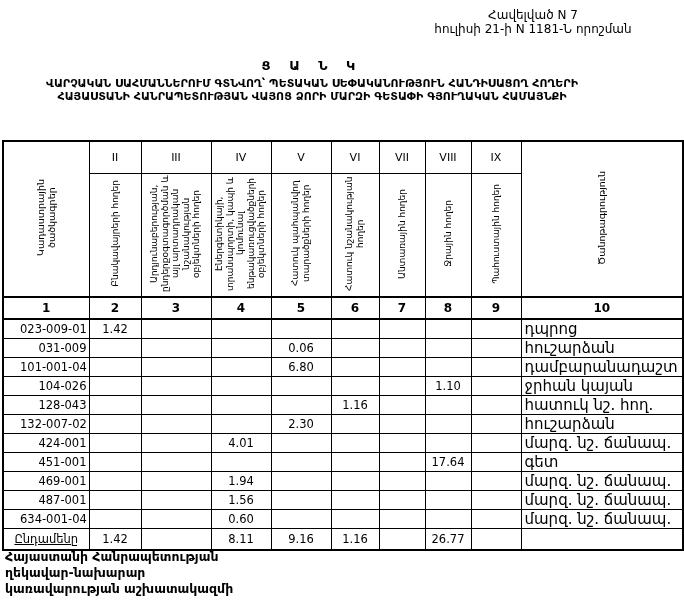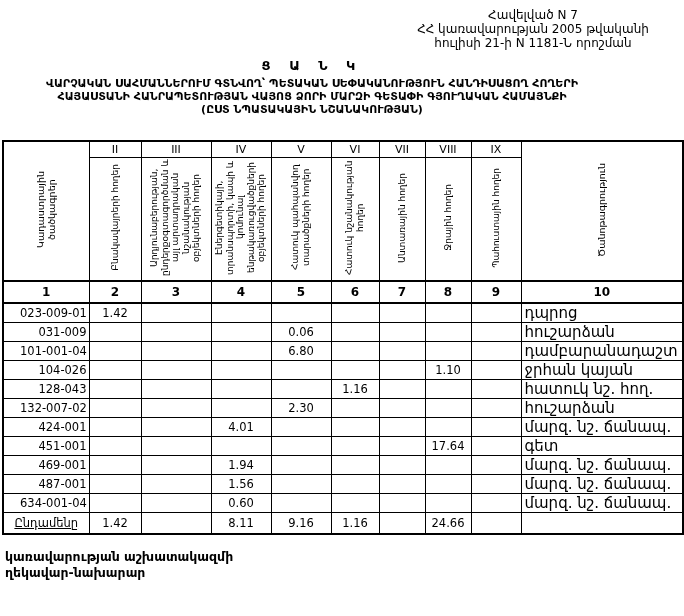--- a/index.html
+++ b/index.html
@@ -25,21 +25,21 @@
     border-collapse:collapse;table-layout:fixed;
     border:2px solid #000;
   }
   td{
     border:1px solid #000;
     font-size:11px;
     padding:0 2px;
     overflow:hidden;
     vertical-align:middle;
   }
-  tr.roman td{height:15px;text-align:center;font-size:11px;padding:0;}
+  tr.roman td{height:15px;text-align:center;font-size:11px;padding:8px;}
   tr.vhead td{height:117px;text-align:center;vertical-align:middle;padding:1px;}
   tr.nums td{
     height:20px;text-align:center;font-weight:bold;font-size:12px;
     border-top:2px solid #000;border-bottom:2px solid #000;
   }
   tr.datarow td{height:18px;}
   tr.total-row td{height:20px;}
   .vert{
     writing-mode:vertical-rl;
     transform:rotate(180deg);
@@ -63,29 +63,27 @@
   .signature{
     position:absolute;left:440px;top:581px;
     font-size:12.5px;font-weight:bold;margin-top:36px;
   }
 </style>
 </head>
 <body>
 
 <div class="appendix">
   <div>Հավելված N  7</div>
-  <div>ՀՀ կառավարության 2005 թվականի</div>
   <div>հուլիսի 21-ի N 1181-Ն որոշման</div>
 </div>
 
 <div class="titleblock">
   <div class="t-main">Ց Ա Ն Կ</div>
   <div class="t-sub">ՎԱՐՉԱԿԱՆ ՍԱՀՄԱՆՆԵՐՈՒՄ ԳՏՆՎՈՂ՝ ՊԵՏԱԿԱՆ ՍԵՓԱԿԱՆՈՒԹՅՈՒՆ ՀԱՆԴԻՍԱՑՈՂ ՀՈՂԵՐԻ</div>
   <div class="t-sub">ՀԱՅԱՍՏԱՆԻ ՀԱՆՐԱՊԵՏՈՒԹՅԱՆ ՎԱՅՈՑ ՁՈՐԻ ՄԱՐԶԻ ԳԵՏԱՓԻ ԳՅՈՒՂԱԿԱՆ ՀԱՄԱՅՆՔԻ</div>
-  <div class="t-sub">(ԸՍՏ ՆՊԱՏԱԿԱՅԻՆ ՆՇԱՆԱԿՈՒԹՅԱՆ)</div>
 </div>
 
 <table class="main">
   <colgroup>
     <col style="width:86px">
       <col style="width:52px">
       <col style="width:70px">
     <col style="width:60px">
       <col style="width:60px">
       <col style="width:48px">
@@ -266,24 +264,25 @@
     </tbody>
   <tbody>
     <tr class="total-row">
       <td class="total-label"><span>Ընդամենը</span></td>
       <td class="val">1.42</td>
       <td class="val"></td>
       <td class="val">8.11</td>
       <td class="val">9.16</td>
       <td class="val">1.16</td>
       <td class="val"></td>
-      <td class="val">24.66</td>
+      <td class="val">26.77</td>
       <td class="val"></td>
       <td class="note"></td>
     </tr>
   </tbody>
 </table>
 
 <div class="footerblock">
+  <div>Հայաստանի Հանրապետության</div>
+  <div>ղեկավար-նախարար</div>
   <div>կառավարության աշխատակազմի</div>
-  <div>ղեկավար-նախարար</div>
 </div>
 <div class="signature">Մ. Թոփուզյան</div>
 
 </body></html>

